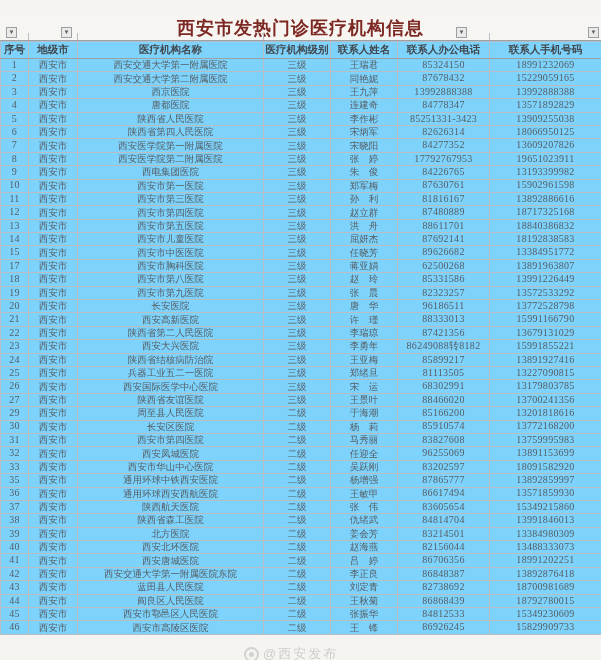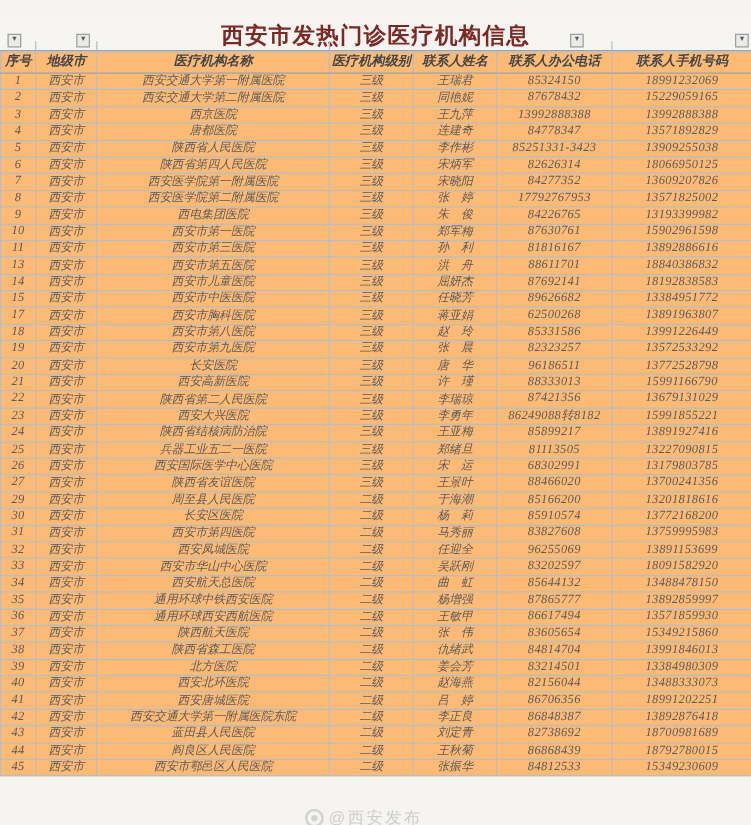--- a/index.html
+++ b/index.html
@@ -43,22 +43,21 @@
     text-align: center;
     color: #5a5f64;
     cursor: pointer;
   }
 
   
   table {
     border-collapse: collapse;
     table-layout: fixed;
     width: 601px;
-    background: #fdba74;
-    font-style: italic;
+    background: #7dd3fc;
   }
   th, td {
     border: 1px solid #b7bdc2;
     text-align: center;
     vertical-align: middle;
     white-space: nowrap;
     overflow: hidden;
     padding: 0;
     line-height: 1.05;
   }
@@ -221,21 +220,21 @@
           <td class="c-mobile">13609207826</td>
         </tr>
 
         <tr>
           <td class="c-num">8</td>
           <td class="c-city">西安市</td>
           <td class="c-name">西安医学院第二附属医院</td>
           <td class="c-level">三级</td>
           <td class="c-person">张　婷</td>
           <td class="c-phone">17792767953</td>
-          <td class="c-mobile">13571825002</td>
+          <td class="c-mobile">19651023911</td>
         </tr>
 
         <tr>
           <td class="c-num">9</td>
           <td class="c-city">西安市</td>
           <td class="c-name">西电集团医院</td>
           <td class="c-level">三级</td>
           <td class="c-person">朱　俊</td>
           <td class="c-phone">84226765</td>
           <td class="c-mobile">13193399982</td>
@@ -254,20 +253,29 @@
         <tr>
           <td class="c-num">11</td>
           <td class="c-city">西安市</td>
           <td class="c-name">西安市第三医院</td>
           <td class="c-level">三级</td>
           <td class="c-person">孙　利</td>
           <td class="c-phone">81816167</td>
           <td class="c-mobile">13892886616</td>
         </tr>
 
+        <tr>
+          <td class="c-num">12</td>
+          <td class="c-city">西安市</td>
+          <td class="c-name">西安市第四医院</td>
+          <td class="c-level">三级</td>
+          <td class="c-person">赵立群</td>
+          <td class="c-phone">87480889</td>
+          <td class="c-mobile">18717325168</td>
+        </tr>
 
         <tr>
           <td class="c-num">13</td>
           <td class="c-city">西安市</td>
           <td class="c-name">西安市第五医院</td>
           <td class="c-level">三级</td>
           <td class="c-person">洪　舟</td>
           <td class="c-phone">88611701</td>
           <td class="c-mobile">18840386832</td>
         </tr>
@@ -447,29 +455,20 @@
         <tr>
           <td class="c-num">33</td>
           <td class="c-city">西安市</td>
           <td class="c-name">西安市华山中心医院</td>
           <td class="c-level">二级</td>
           <td class="c-person">吴跃刚</td>
           <td class="c-phone">83202597</td>
           <td class="c-mobile">18091582920</td>
         </tr>
 
-        <tr>
-          <td class="c-num">34</td>
-          <td class="c-city">西安市</td>
-          <td class="c-name">西安航天总医院</td>
-          <td class="c-level">二级</td>
-          <td class="c-person">曲　虹</td>
-          <td class="c-phone">85644132</td>
-          <td class="c-mobile">13488478150</td>
-        </tr>
 
         <tr>
           <td class="c-num">35</td>
           <td class="c-city">西安市</td>
           <td class="c-name">通用环球中铁西安医院</td>
           <td class="c-level">二级</td>
           <td class="c-person">杨增强</td>
           <td class="c-phone">87865777</td>
           <td class="c-mobile">13892859997</td>
         </tr>
@@ -567,20 +566,29 @@
         <tr>
           <td class="c-num">45</td>
           <td class="c-city">西安市</td>
           <td class="c-name">西安市鄠邑区人民医院</td>
           <td class="c-level">二级</td>
           <td class="c-person">张振华</td>
           <td class="c-phone">84812533</td>
           <td class="c-mobile">15349230609</td>
         </tr>
 
+        <tr>
+          <td class="c-num">46</td>
+          <td class="c-city">西安市</td>
+          <td class="c-name">西安市高陵区医院</td>
+          <td class="c-level">二级</td>
+          <td class="c-person">王　锋</td>
+          <td class="c-phone">86926245</td>
+          <td class="c-mobile">15829909733</td>
+        </tr>
       </tbody>
   </table>
 
   <div class="watermark">
     <span class="wm-logo"></span>
     <span class="wm-text">@西安发布</span>
   </div>
 
 </div>
 

